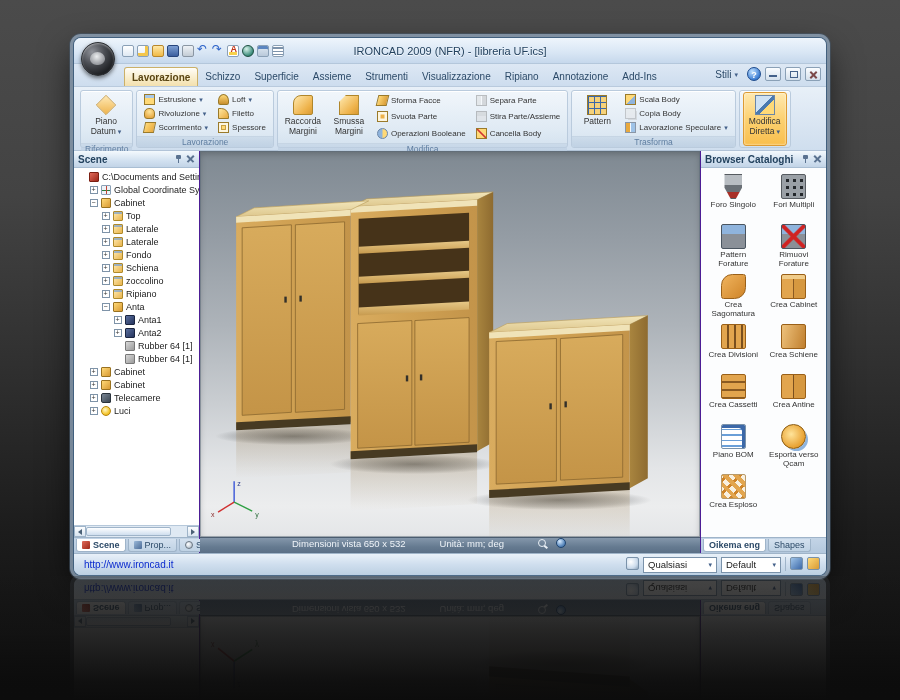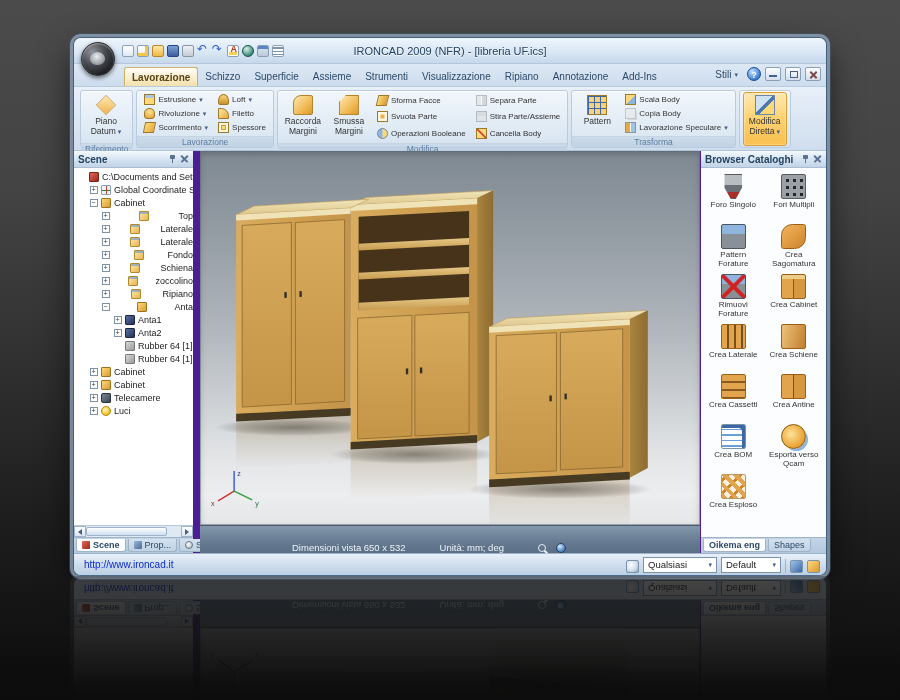--- a/index.html
+++ b/index.html
@@ -101,37 +101,37 @@
     background-image:linear-gradient(#3c68a8 1px,transparent 1px),linear-gradient(90deg,#3c68a8 1px,transparent 1px);
     background-size:6px 6px;}
   .ri-scala-body{background:linear-gradient(135deg,#ffd977 0 55%,#8fb4dd 55%);border:1px solid #9a7a2a;}
   .ri-copia-body{background:#dfe6ee;border:1px solid #8a96a6;box-shadow:2px 2px 0 -1px #b8c4d2;}
   .ri-lavorazione-speculare{background:linear-gradient(90deg,#e8a93e 0 44%,#f4f8fc 47% 53%,#9ec3e8 56%);border:1px solid #8a96a6;}
   .ri-modifica-diretta{background:linear-gradient(135deg,#cfe2f4 0 45%,#4a7ab0 45% 60%,#ffd977 60%);border:1px solid #6a86a8;}
 
   
   .main{flex:1;display:flex;min-height:0;background:#cddcec;}
   .panel{width:126px;flex:none;display:flex;flex-direction:column;background:#d7e4f1;min-height:0;}
-  .panel-left{border-right:7px solid #4c1d95;}
+  .panel-left{border-right:1px solid #4c1d95;}
   .panel-right{border-left:1px solid #4c1d95;}
   .panel-header{flex:none;height:17px;display:flex;align-items:center;justify-content:space-between;padding:0 4px;
     background:linear-gradient(180deg,#f4f9fd,#d2e1f0 60%,#c2d4e7);border-bottom:1px solid #a9bed3;
     font-size:10px;font-weight:bold;color:#24435f;white-space:nowrap;overflow:hidden;}
   .ph-icons{display:flex;gap:4px;align-items:center;flex:none;}
   .pin-icon{width:7px;height:8px;position:relative;}
   .pin-icon::before{content:"";position:absolute;left:1px;top:0;width:5px;height:4px;background:#5a7290;border-radius:1px;}
   .pin-icon::after{content:"";position:absolute;left:3px;top:4px;width:1px;height:4px;background:#5a7290;}
   .close-x{width:9px;height:9px;position:relative;}
   .close-x::before,.close-x::after{content:"";position:absolute;left:0;top:3.5px;width:9px;height:1.6px;background:#5a7290;}
   .close-x::before{transform:rotate(45deg);}
   .close-x::after{transform:rotate(-45deg);}
 
   .tree{flex:1;background:#fff;overflow:hidden;padding:2px 0 0 2px;font-size:9px;color:#222;}
   .trow{display:flex;align-items:center;height:13px;gap:3px;white-space:nowrap;}
-  .lvl-0{padding-left:1px;}.lvl-1{padding-left:13px;}.lvl-2{padding-left:25px;justify-content:space-between;}.lvl-3{padding-left:37px;}
+  .lvl-0{padding-left:1px;}.lvl-1{padding-left:13px;}.lvl-2{padding-left:25px;}.lvl-3{padding-left:37px;}
   .texp-cell{width:9px;flex:none;display:flex;justify-content:center;}
   .texp{width:8px;height:8px;border:1px solid #7e93a8;background:#fff;font-size:7px;line-height:6px;text-align:center;color:#333;}
   .tico{width:10px;height:10px;flex:none;border-radius:1px;}
   .ti-scene{background:linear-gradient(135deg,#e06a5a,#9c2618);border:1px solid #7c1f12;}
   .ti-gcs{background:#eef3f8;border:1px solid #8aa0b6;
     background-image:linear-gradient(90deg,transparent 4px,#c24436 4px 5px,transparent 5px),linear-gradient(180deg,transparent 4px,#2f7a3a 4px 5px,transparent 5px);}
   .ti-assembly{background:linear-gradient(135deg,#ffd977,#d89a34);border:1px solid #9a7220;}
   .ti-part{background:linear-gradient(135deg,#ffe9ae,#e8b44e);border:1px solid #b08a2a;box-shadow:inset 0 2px 0 rgba(120,160,210,.7);}
   .ti-door{background:linear-gradient(135deg,#5a6f9e,#25335c);border:1px solid #1a2540;}
   .ti-rubber{background:linear-gradient(135deg,#d8d8d8,#9a9a9a);border:1px solid #787878;}
@@ -156,22 +156,22 @@
   .pti-scene-tab{display:block;background:linear-gradient(135deg,#e06a5a,#9c2618);}
   .pti-prop-tab{display:block;background:linear-gradient(135deg,#9ab8d8,#4a6a96);}
   .pti-search-tab{display:block;background:radial-gradient(circle at 35% 35%,#fff,#c8d2dc 60%,#8a96a2);border-radius:50%;border:1px solid #6a7682;}
 
   
   .center{flex:1;display:flex;flex-direction:column;min-width:0;}
   .viewport{flex:1;position:relative;overflow:hidden;
     background:linear-gradient(180deg,#7f8992 0%,#949ca4 22%,#adb3b9 45%,#c9cdd1 65%,#e3e5e7 82%,#ecedee 92%,#e4e6e8 100%);
     box-shadow:inset 0 0 0 1px rgba(90,105,120,.5),inset 0 3px 6px rgba(0,0,0,.22);}
   .vp-svg{position:absolute;inset:0;width:100%;height:100%;}
-  .vstatus{flex:none;height:28px;background:linear-gradient(180deg,#8497ab,#657a90 60%,#5a6f86);
-    display:flex;align-items:flex-end;gap:34px;padding-left:92px;font-size:9.5px;color:#eef3f8;border-top:1px solid #4a5c70;white-space:nowrap;}
+  .vstatus{flex:none;height:16px;background:linear-gradient(180deg,#8497ab,#657a90 60%,#5a6f86);
+    display:flex;align-items:flex-start;gap:34px;padding-left:92px;font-size:9.5px;color:#eef3f8;border-top:1px solid #4a5c70;white-space:nowrap;}
   .vs-icons{display:flex;gap:10px;align-items:center;}
   .mag-icon{width:8px;height:8px;border:1.5px solid #e8eef4;border-radius:50%;position:relative;}
   .mag-icon::after{content:"";position:absolute;width:4px;height:1.5px;background:#e8eef4;right:-3.5px;bottom:-1px;transform:rotate(40deg);}
   .globe-icon{width:10px;height:10px;border-radius:50%;background:radial-gradient(circle at 35% 30%,#d8ecff,#5e8cc0 60%,#2c5a90);border:1px solid #1e4470;}
 
   
   .catalog{flex:1;background:#fcfdfe;overflow:hidden;display:grid;grid-template-columns:1fr 1fr;grid-auto-rows:50px;
     padding:6px 2px 0;justify-items:center;}
   .citem{width:58px;display:flex;flex-direction:column;align-items:center;gap:2px;}
   .cico{width:25px;height:25px;border-radius:2px;flex:none;}
@@ -199,21 +199,21 @@
   .ci-esporta-qcam{background:radial-gradient(circle at 40% 40%,#ffe49a,#e8a030 70%,#b87818);border:1px solid #8a5a10;
     border-radius:50%;box-shadow:3px 3px 0 -1px #8fb4dd;}
   .ci-crea-esploso{background-color:#f8f0e0;border:1px solid #b89a6a;
     background-image:repeating-linear-gradient(45deg,#e2a54e 0 4px,transparent 4px 8px),
                      repeating-linear-gradient(-45deg,#cf8428 0 3px,transparent 3px 9px);}
 
   
   .bottombar{flex:none;height:22px;background:linear-gradient(180deg,#e9f1f9,#cfdeee 50%,#bcd0e2);border-top:1px solid #9fb4c9;
     display:flex;align-items:center;padding:0 6px;gap:6px;font-size:10px;}
   .link{color:#0b2bce;cursor:pointer;padding:0 4px;white-space:nowrap;}
-  .bb-right{margin-left:auto;display:flex;align-items:flex-end;gap:4px;}
+  .bb-right{margin-left:auto;display:flex;align-items:flex-start;gap:4px;}
   .bb-sep{width:1px;height:14px;background:#9fb4c9;}
   .dropdown{height:16px;background:#fff;border:1px solid #7a92aa;display:flex;align-items:center;
     justify-content:space-between;padding:0 4px;font-size:9.5px;color:#222;gap:4px;}
   .dd-filter{width:74px;}
   .dd-style{width:60px;}
   .dd-arr{font-size:7px;color:#44618a;line-height:1;}
   .bb-icon{width:13px;height:13px;border-radius:2px;border:1px solid #7a92aa;flex:none;}
   .bbi-filter{background:radial-gradient(circle at 35% 35%,#fff,#cddcec 60%,#8aa0b6);}
   .bbi-display{background:linear-gradient(135deg,#9ec3e8,#3c68a8);}
   .bbi-config{background:linear-gradient(135deg,#ffd977,#d89a34);}
@@ -729,50 +729,50 @@
   </div>
             <div class="citem">
     <span class="cico ci-fori-multipli"></span>
     <span class="clabel">Fori Multipli</span>
   </div>
             <div class="citem">
     <span class="cico ci-applica-forature"></span>
     <span class="clabel">Pattern Forature</span>
   </div>
             <div class="citem">
+    <span class="cico ci-rimuovi-forature"></span>
+    <span class="clabel">Rimuovi Forature</span>
+  </div>
+            <div class="citem">
     <span class="cico ci-crea-sagomatura"></span>
     <span class="clabel">Crea Sagomatura</span>
   </div>
             <div class="citem">
-    <span class="cico ci-rimuovi-forature"></span>
-    <span class="clabel">Rimuovi Forature</span>
-  </div>
-            <div class="citem">
     <span class="cico ci-crea-cabinet"></span>
     <span class="clabel">Crea Cabinet</span>
   </div>
             <div class="citem">
     <span class="cico ci-crea-divisioni"></span>
-    <span class="clabel">Crea Laterale</span>
+    <span class="clabel">Crea Divisioni</span>
   </div>
             <div class="citem">
     <span class="cico ci-crea-schiene"></span>
     <span class="clabel">Crea Schiene</span>
   </div>
             <div class="citem">
     <span class="cico ci-crea-cassetti"></span>
     <span class="clabel">Crea Cassetti</span>
   </div>
             <div class="citem">
     <span class="cico ci-crea-antine"></span>
     <span class="clabel">Crea Antine</span>
   </div>
             <div class="citem">
     <span class="cico ci-crea-bom"></span>
-    <span class="clabel">Crea BOM</span>
+    <span class="clabel">Piano BOM</span>
   </div>
             <div class="citem">
     <span class="cico ci-esporta-qcam"></span>
     <span class="clabel">Esporta verso Qcam</span>
   </div>
             <div class="citem">
     <span class="cico ci-crea-esploso"></span>
     <span class="clabel">Crea Esploso</span>
   </div>
           </div>

